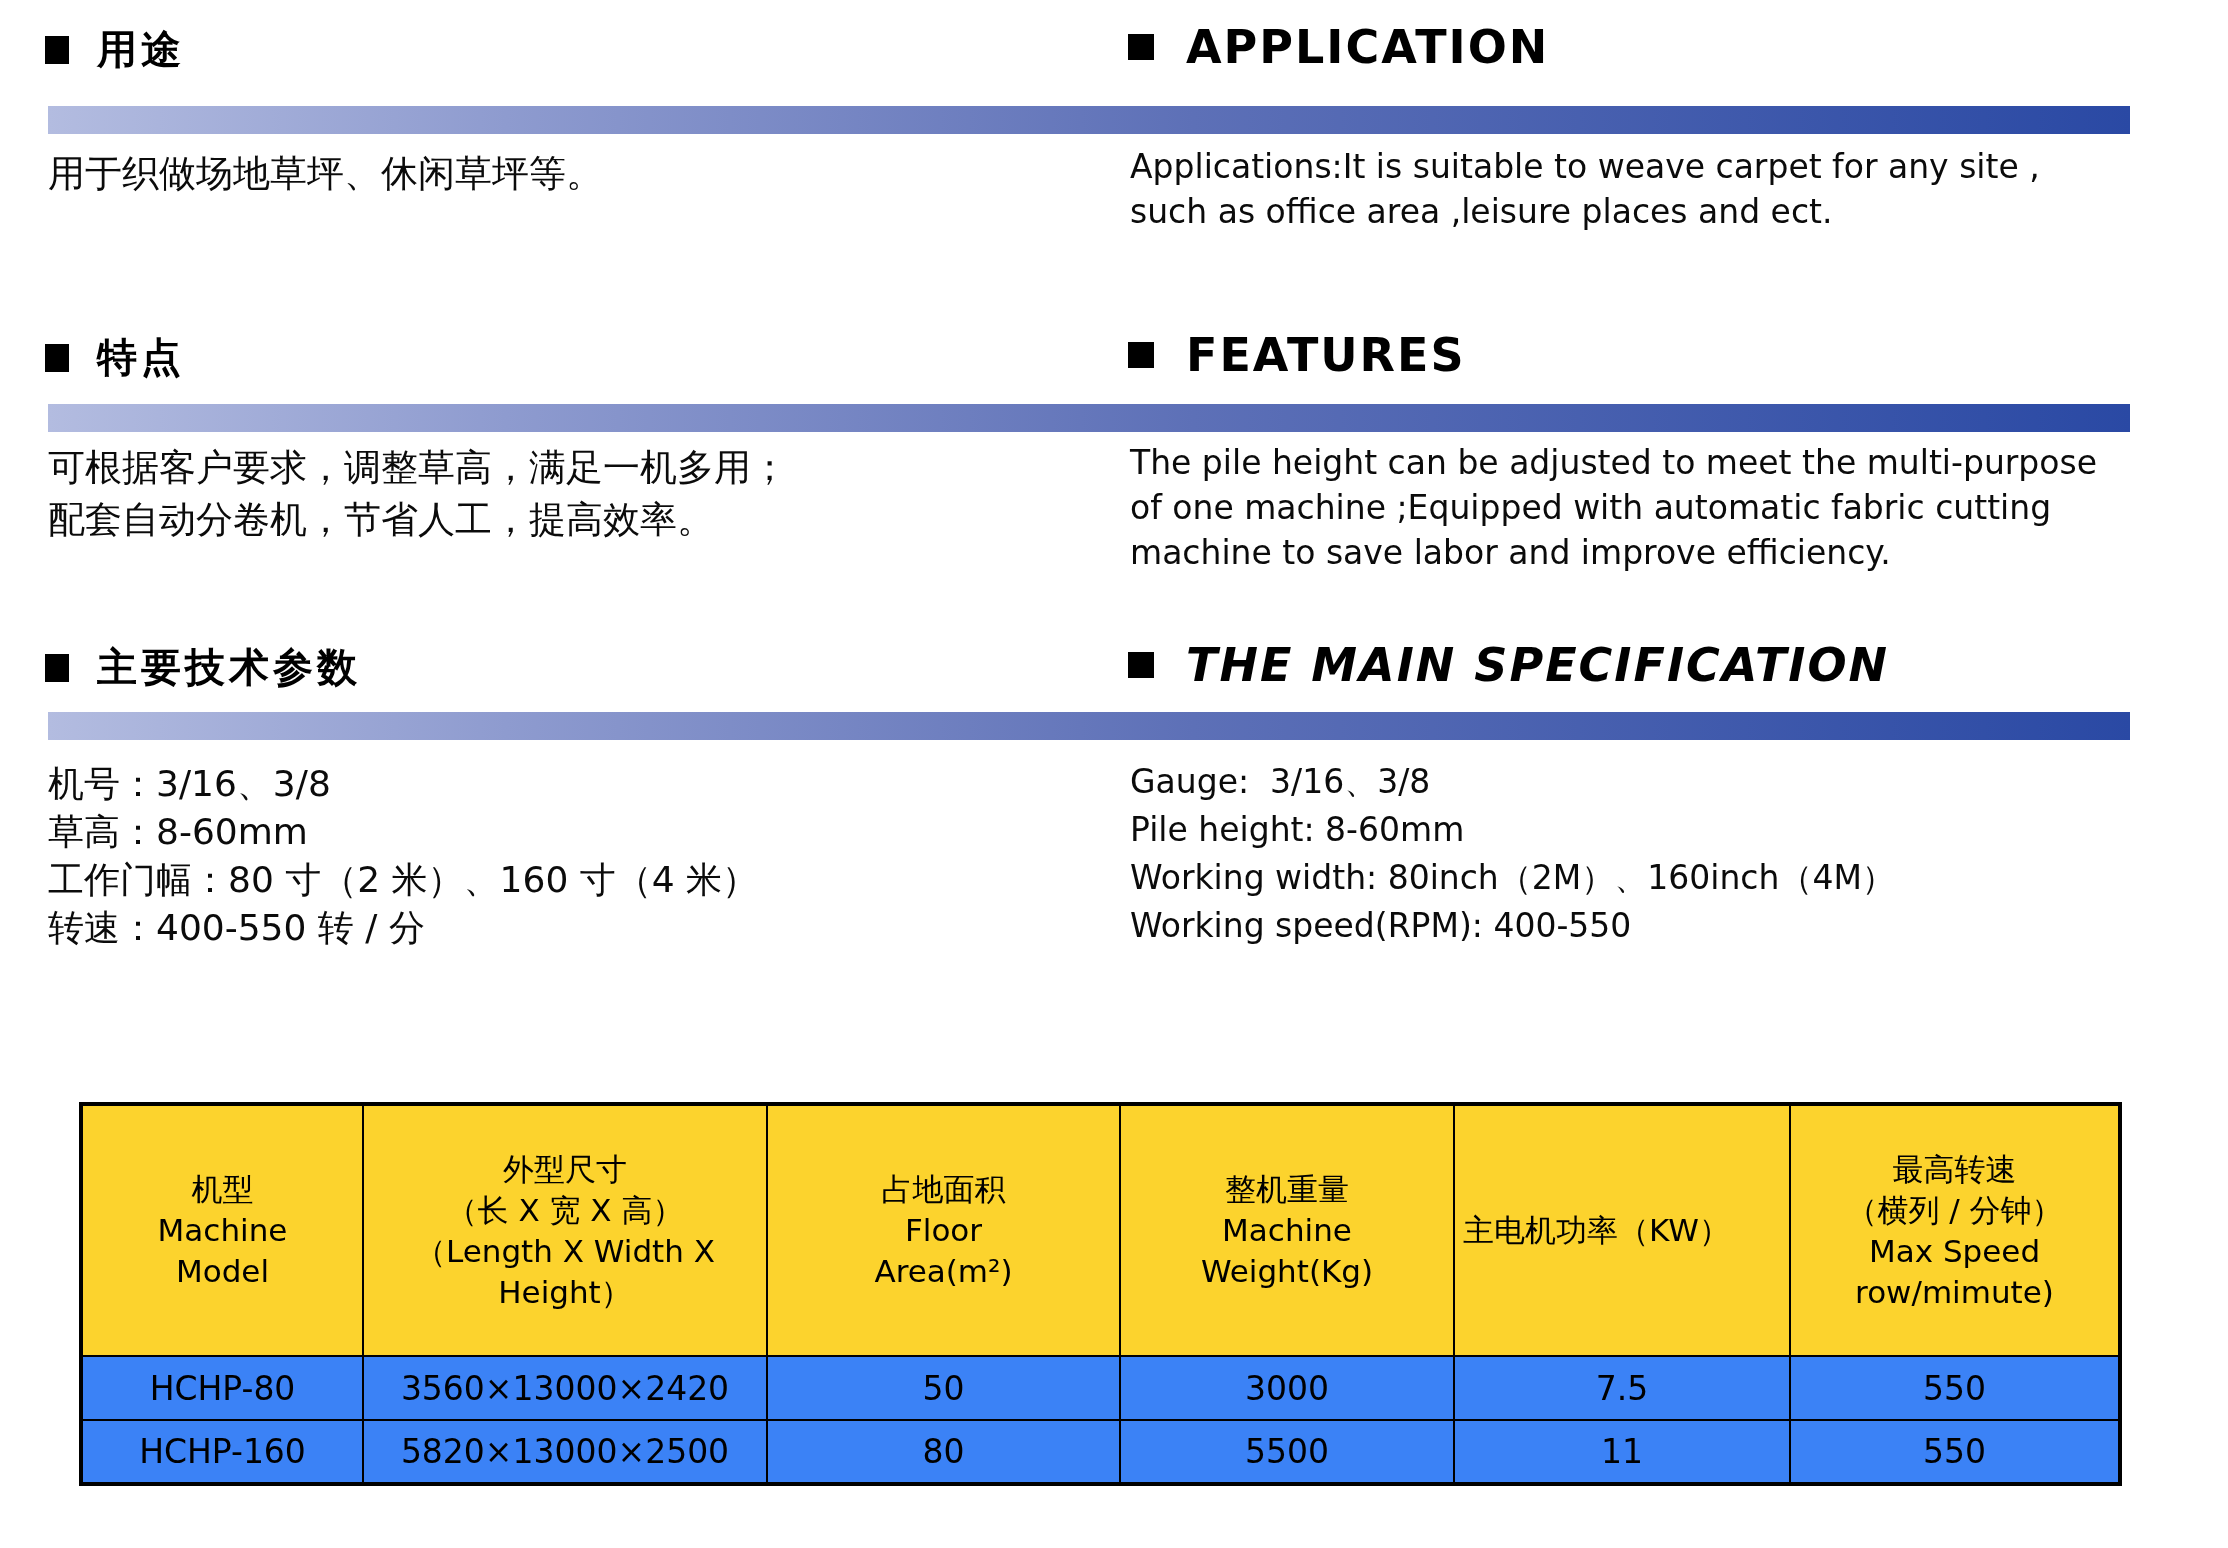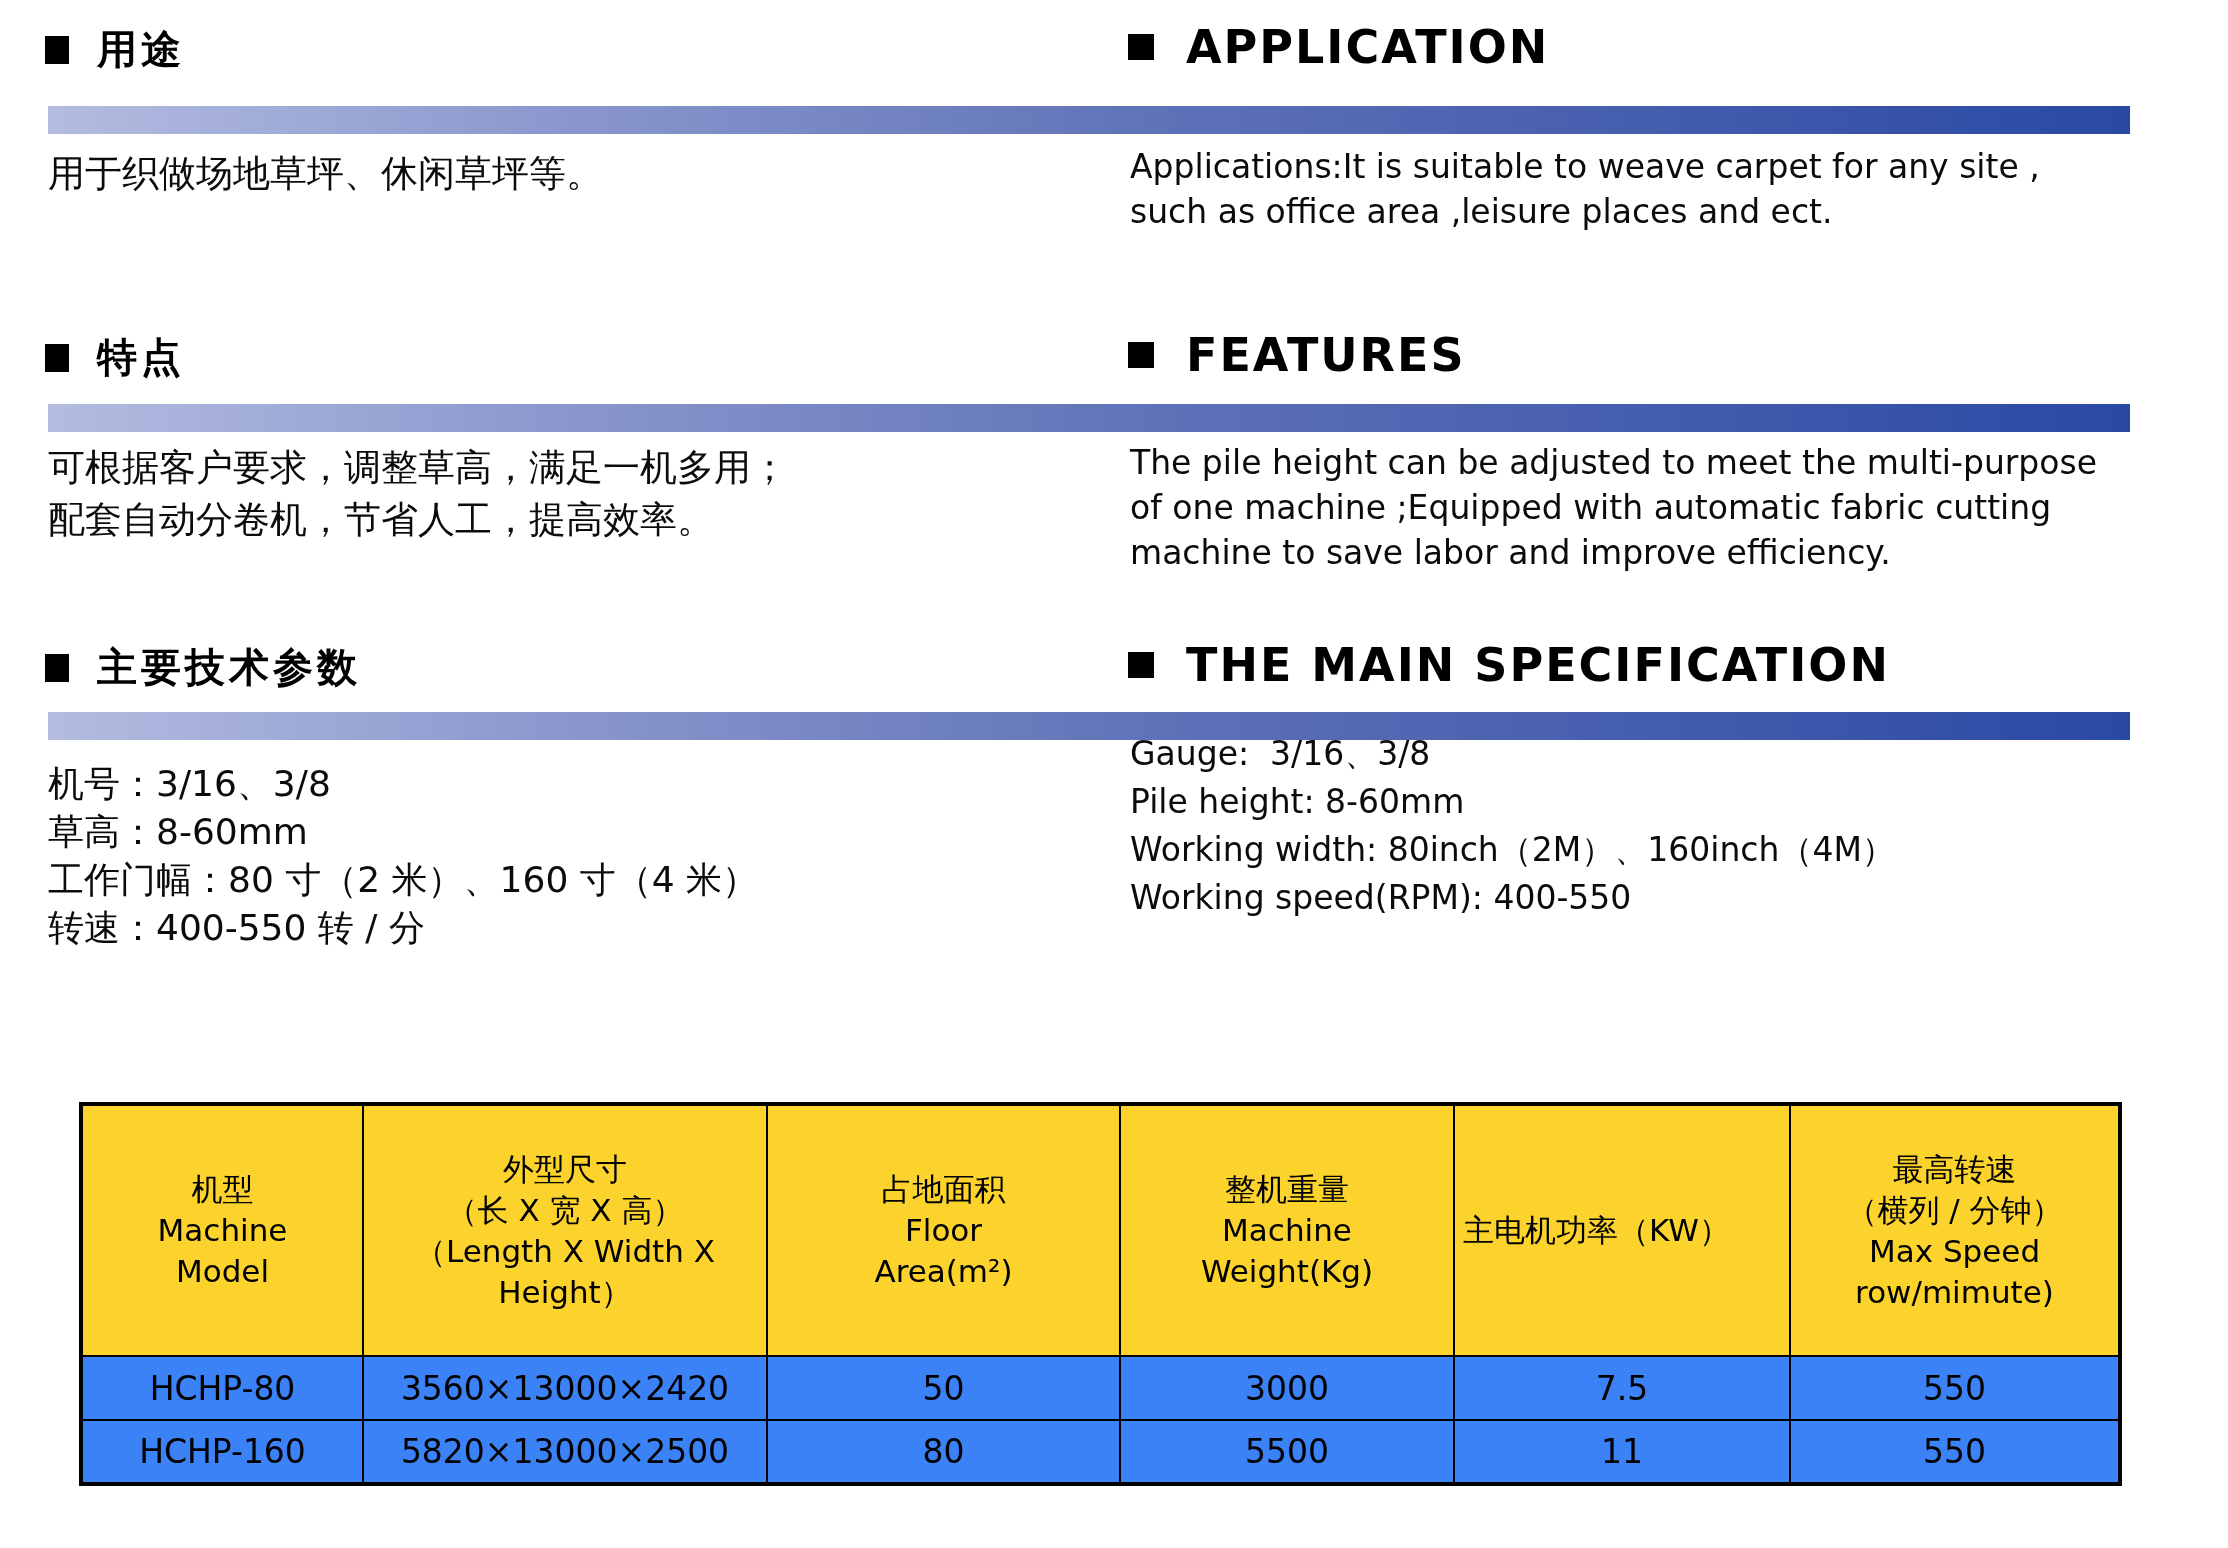--- a/index.html
+++ b/index.html
@@ -92,32 +92,32 @@
     <div class="line">The pile height can be adjusted to meet the multi-purpose</div>
     <div class="line">of one machine ;Equipped with automatic fabric cutting</div>
     <div class="line">machine to save labor and improve efficiency.</div>
   </div>
 
   <div class="s3">
     <div class="abs h zh" style="left:45px;top:640px;">
       <span class="bullet"></span>
       <span>主要技术参数</span>
     </div>
-    <div class="abs h en" style="left:1128px;top:638px;">
+    <div class="abs h en" style="left:1128px;top:638px;font-style:italic;">
       <span class="bullet"></span>
       <span>THE MAIN SPECIFICATION</span>
     </div>
     <div class="abs bar" style="top:712px;"></div>
     <div class="abs body-zh" style="left:48px;top:760px;">
       <div class="line">机号：3/16、3/8</div>
       <div class="line">草高：8-60mm</div>
       <div class="line">工作门幅：80 寸（2 米）、160 寸（4 米）</div>
       <div class="line">转速：400-550 转 / 分</div>
     </div>
-    <div class="abs body-en" style="left:1130px;top:730px;">
+    <div class="abs body-en" style="left:1130px;top:758px;">
       <div class="line">Gauge:  3/16、3/8</div>
       <div class="line">Pile height: 8-60mm</div>
       <div class="line">Working width: 80inch（2M）、160inch（4M）</div>
       <div class="line">Working speed(RPM): 400-550</div>
     </div>
   </div>
 
   <table class="abs spec-table" style="left:66px;top:1102px;margin-left:13px;">
     <colgroup>
       <col style="width:282px">

